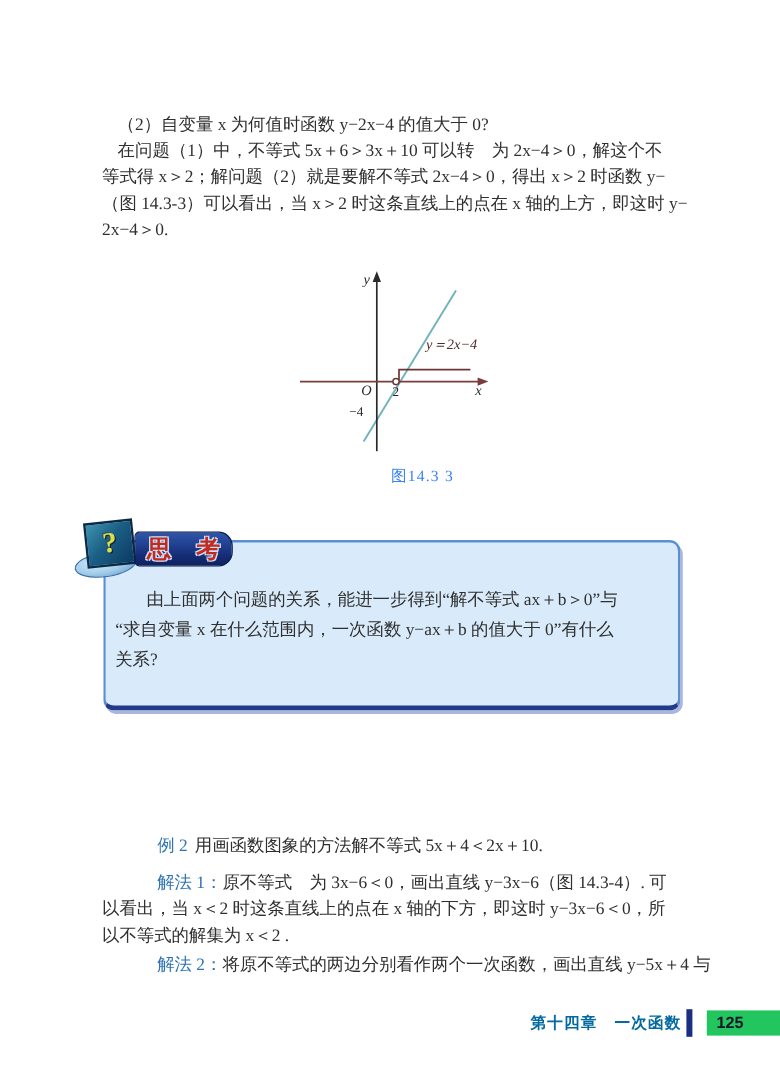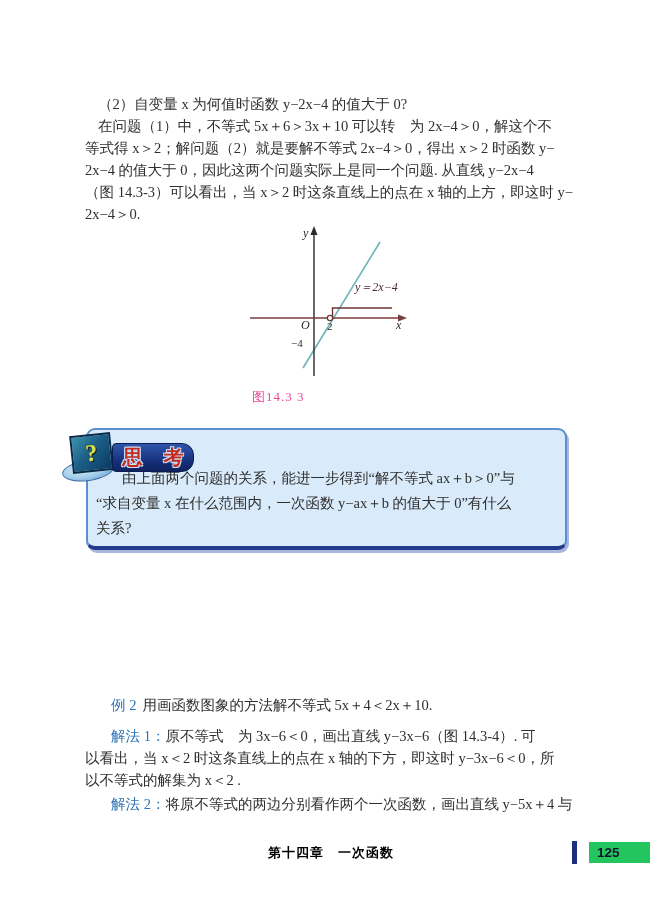--- a/index.html
+++ b/index.html
@@ -8,33 +8,33 @@
     font-family:"Liberation Serif","DejaVu Serif",serif;
     color:#2f2f2f;overflow:hidden;
   }
   .textline{
     position:relative;white-space:nowrap;
     font-size:14.5px;line-height:22px;height:22px;
   }
   .indent-sm{padding-left:13px;}
   .indent{padding-left:26px;}
   .block{position:absolute;left:85px;width:492px;}
-  .blue{color:#2e74b5;}
+  .blue{color:#2e74b5;margin-left:20px;}
   .lbl{margin-right:6px;}
 
   
   .fig-svg{position:absolute;left:235px;top:225px;}
   .fig-caption{
-    position:absolute;left:252px;top:388px;width:180px;
-    text-align:left;font-size:13px;color:#ec4899;letter-spacing:1px;
+    position:absolute;left:262px;top:388px;width:180px;
+    text-align:center;font-size:13px;color:#3b82f6;letter-spacing:1px;
   }
 
   
   .think-box{
-    position:absolute;left:86px;top:428px;width:481px;height:122px;
+    position:absolute;left:86px;top:450px;width:481px;height:142px;
     box-sizing:border-box;background:#d9ebfa;
     border:2px solid #5a8fd0;border-bottom:4px solid #223a8a;
     border-radius:9px;box-shadow:2px 3px 0 #aab6de;
   }
   .think-lines{position:absolute;left:8px;top:36px;width:462px;}
   .think-lines .textline{font-size:14.5px;line-height:25px;height:25px;}
   .think-badge-bar{
     position:absolute;left:112px;top:443px;width:80px;height:27px;
     background:linear-gradient(180deg,#2f55ab 0%,#152d76 70%,#0f2260 100%);
     border:1px solid #0a1c50;border-radius:4px 12px 12px 4px;
@@ -56,22 +56,22 @@
     display:flex;align-items:center;justify-content:center;
   }
   .think-icon .qmark{
     font-family:"Liberation Serif",serif;font-size:24px;font-weight:bold;
     color:#d8e04c;text-shadow:1px 1px 0 #123,-1px -1px 0 #355;
   }
 
   
   .footer-chapter{
     position:absolute;top:844px;right:82px;left:auto;
-    font-size:13px;font-weight:bold;color:#000000;letter-spacing:1px;
-    white-space:nowrap;text-align:left;width:300px;
+    font-size:13px;font-weight:bold;color:#0369a1;letter-spacing:1px;
+    white-space:nowrap;text-align:right;width:300px;
   }
   .footer-bar{position:absolute;left:572px;top:841px;width:5px;height:23px;background:#1b2f7e;}
   .footer-strip{
     position:absolute;left:577px;top:842px;width:73px;height:21px;
     background:#22c55e;display:flex;align-items:center;margin-left:12px;
   }
   .footer-page{
     font-family:"Liberation Sans",sans-serif;font-size:13.5px;
     color:#14142a;padding-left:8px;font-weight:bold;
   }
@@ -81,21 +81,20 @@
 </style>
 </head>
 <body>
 
 <div class="page">
 
   <div class="block" style="top:93px;">
     <div class="textline indent-sm">（2）自变量 x 为何值时函数 y−2x−4 的值大于 0?</div>
     <div class="textline indent-sm">在问题（1）中，不等式 5x＋6＞3x＋10 可以转　为 2x−4＞0，解这个不</div>
     <div class="textline">等式得 x＞2；解问题（2）就是要解不等式 2x−4＞0，得出 x＞2 时函数 y−</div>
-    <div class="textline">2x−4 的值大于 0，因此这两个问题实际上是同一个问题. 从直线 y−2x−4</div>
     <div class="textline">（图 14.3-3）可以看出，当 x＞2 时这条直线上的点在 x 轴的上方，即这时 y−</div>
     <div class="textline">2x−4＞0.</div>
   </div>
 
   <svg class="fig-svg" width="180" height="170" viewBox="0 0 180 170">
 
     <line x1="68" y1="143" x2="145" y2="17" stroke="#6fb3bb" stroke-width="1.6"></line>
 
     <line x1="79" y1="6" x2="79" y2="151" stroke="#2a2a2a" stroke-width="1.4"></line>
     <polygon points="79,1 75.5,10 82.5,10" fill="#2a2a2a"></polygon>

